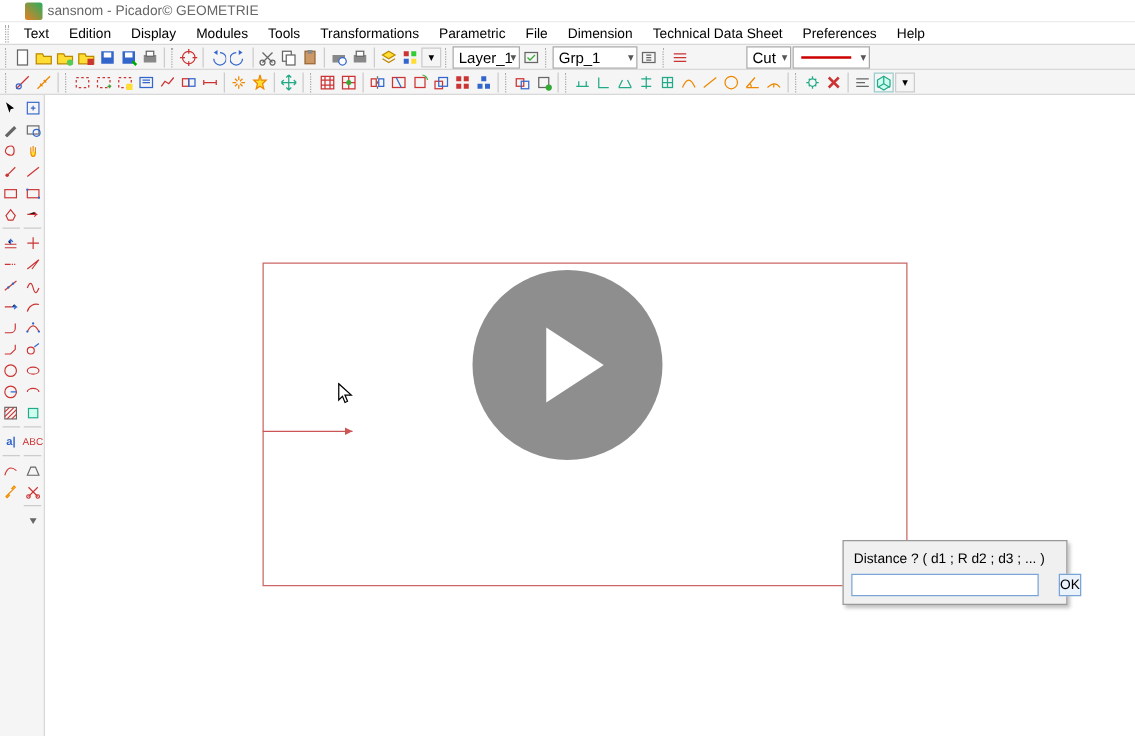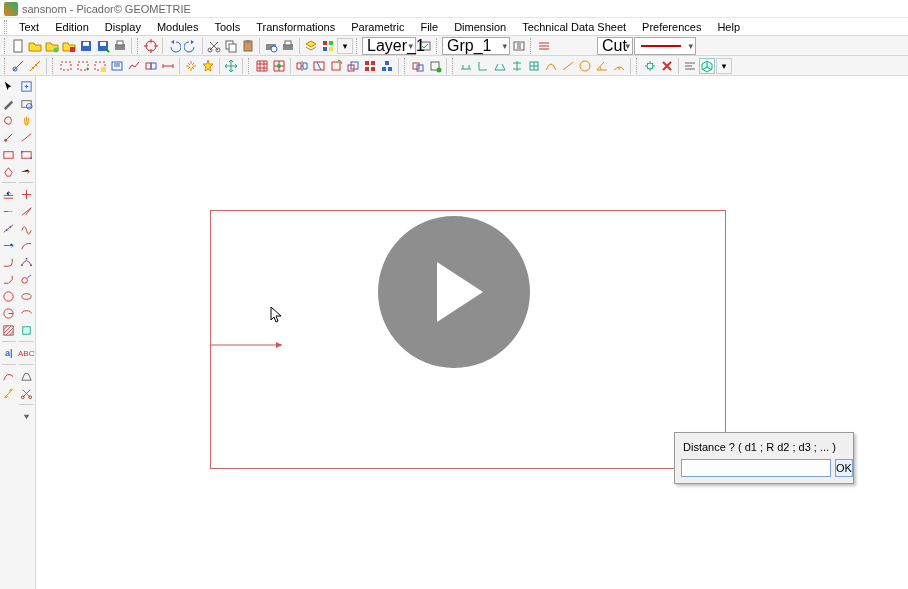--- a/index.html
+++ b/index.html
@@ -10,21 +10,21 @@
     width: 908px;
     height: 589px;
     overflow: hidden;
     position: relative;
   }
   .titlebar {
     height: 18px;
     background: #fff;
     display: flex;
     align-items: center;
-    padding: 0 4px;
+    padding: 0 20px;
     color: #666;
     font-size: 11px;
     border-bottom: 1px solid #e6e6e6;
   }
   .titlebar .appicon {
     width: 14px; height: 14px;
     margin-right: 4px;
     background: linear-gradient(45deg,#e67e22,#27ae60);
     border-radius: 2px;
   }
@@ -77,21 +77,21 @@
     background: #ccc;
     margin: 0 2px;
   }
   .combo {
     height: 18px;
     border: 1px solid #aaa;
     background: #fff;
     display: flex;
     align-items: center;
     padding: 0 14px 0 4px;
-    font-size: 16px;
+    font-size: 12px;
     position: relative;
     cursor: pointer;
   }
   .combo::after {
     content: "▾";
     position: absolute;
     right: 2px;
     font-size: 9px;
     color: #555;
   }
@@ -196,21 +196,21 @@
     border: 1px solid #999;
     box-shadow: 2px 2px 3px rgba(0,0,0,0.25);
     padding: 6px;
   }
   .dialog .dlg-label {
     font-size: 11px;
     padding: 2px 0 6px 2px;
   }
   .dialog .dlg-row {
     display: flex;
-    gap: 4px;
+    gap: 16px;
     justify-content: space-between;
   }
   .dialog input[type=text] {
     flex: 1;
     border: 1px solid #7aa3d6;
     height: 18px;
     padding: 0 3px;
     font-size: 11px;
     outline: none;
   }

